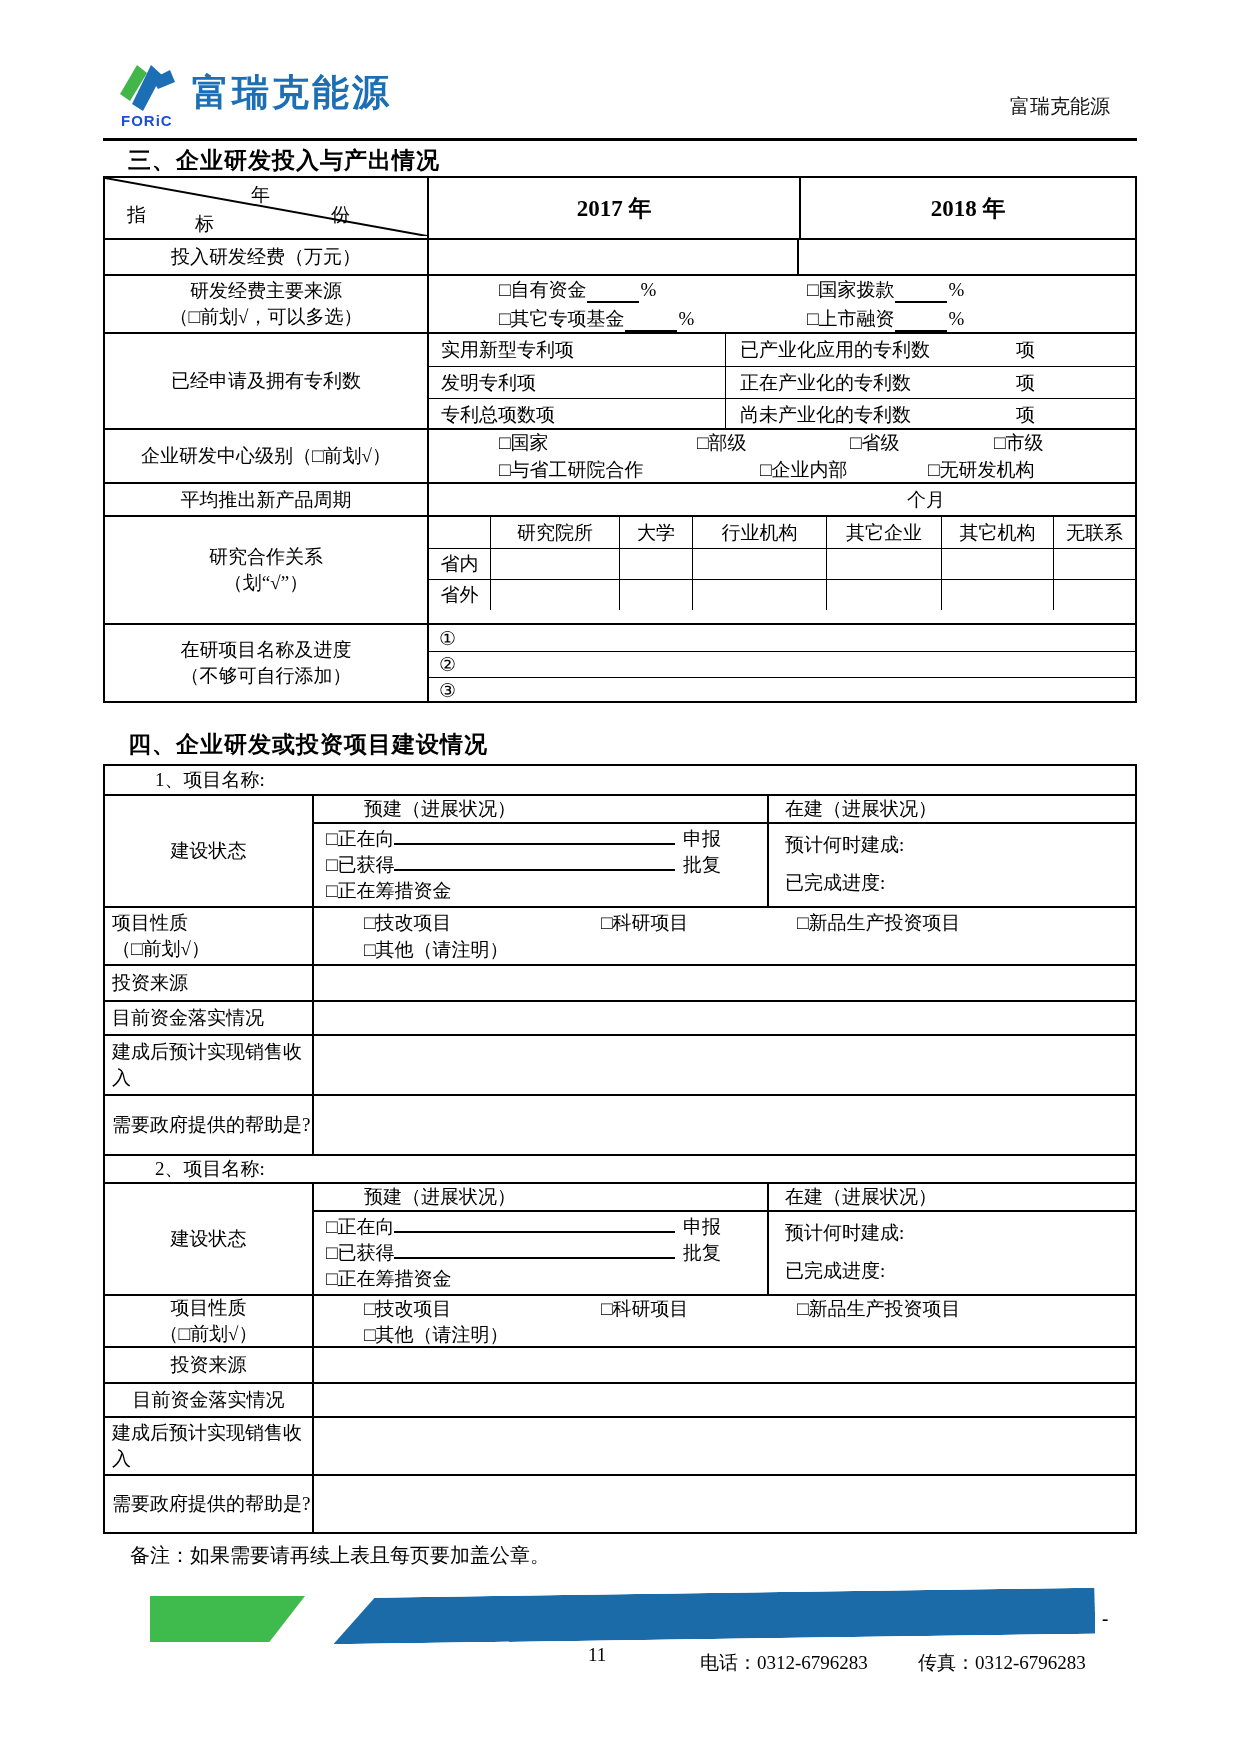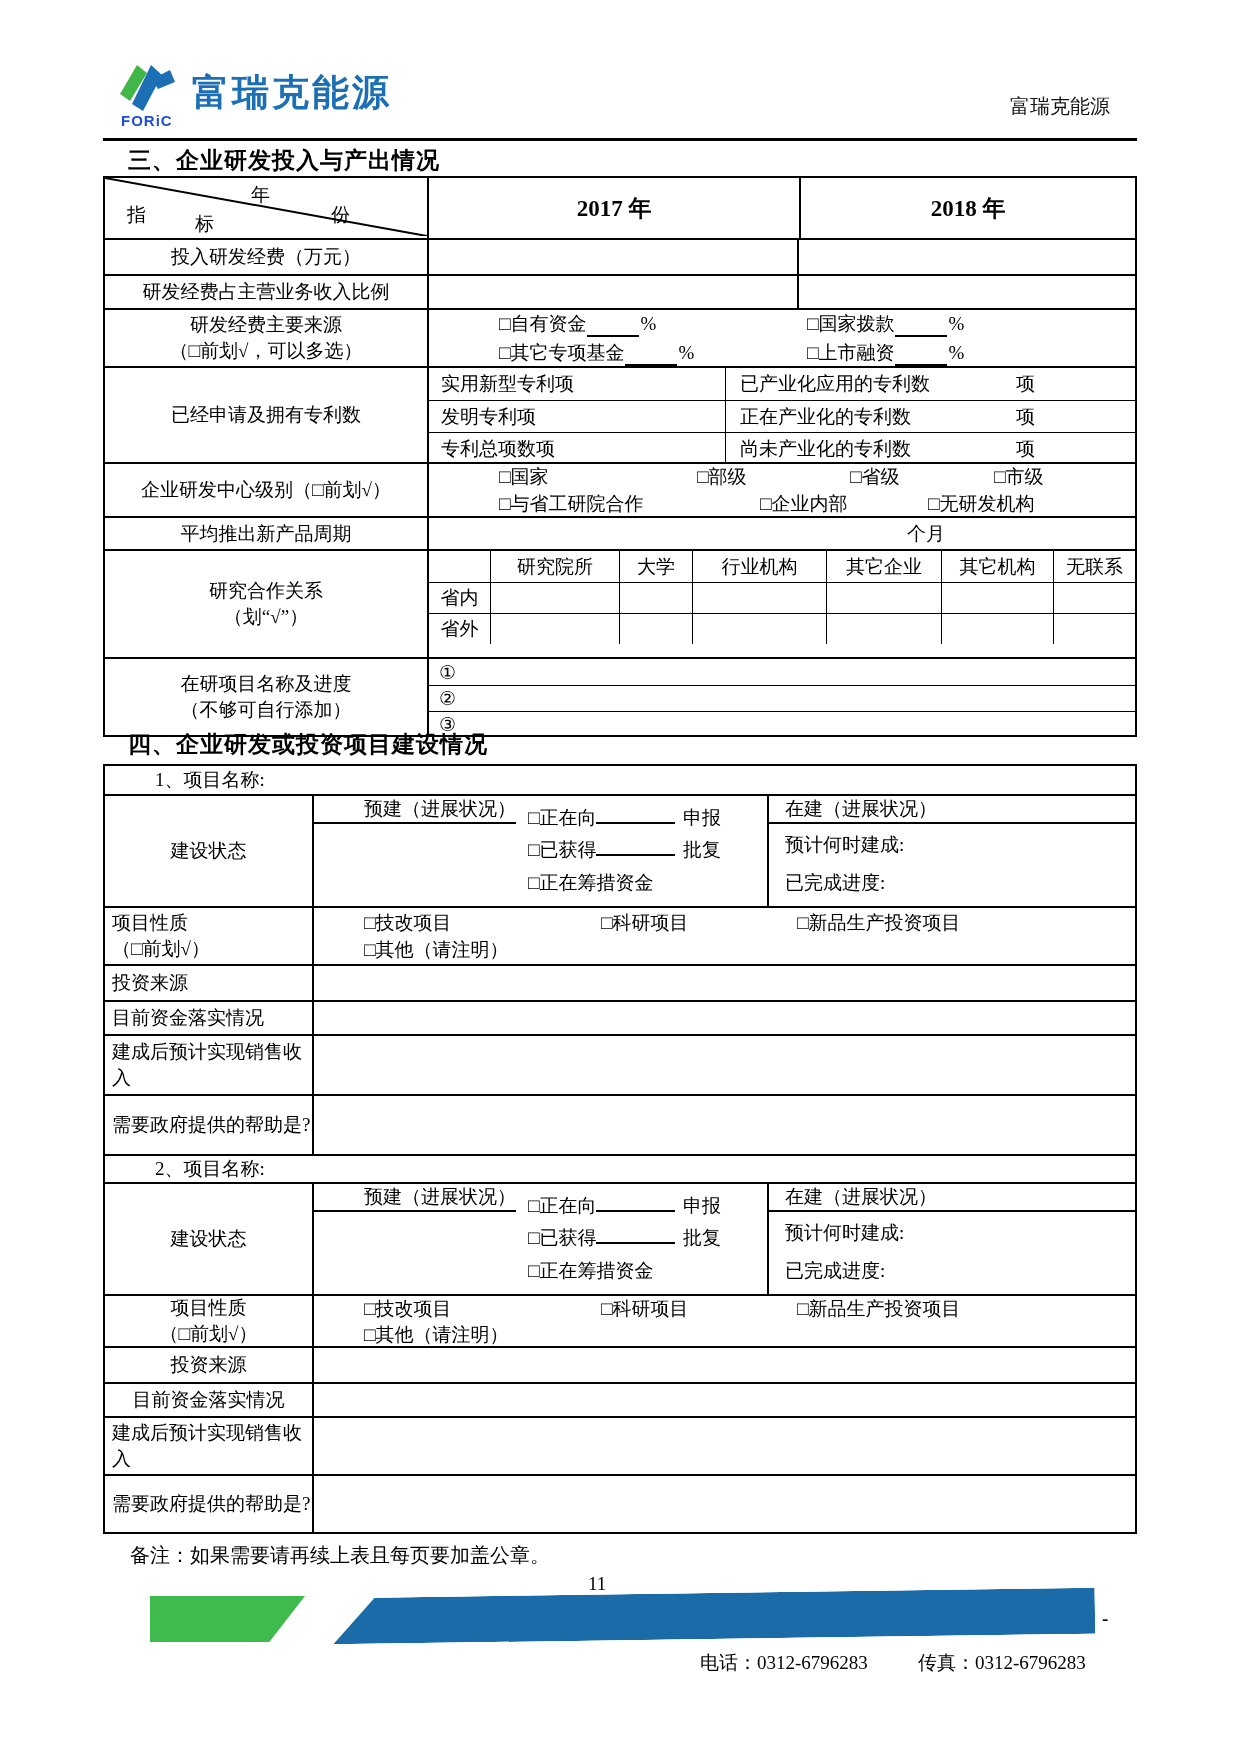--- a/index.html
+++ b/index.html
@@ -68,21 +68,21 @@
 
   .ong-row{display:flex;align-items:center;height:26px;border-top:1px solid #000;padding-left:10px}
   .ong-row.first{border-top:none}
 
   
   .t2lbl{width:209px}
   .namecell{flex:1;display:flex;align-items:center;padding-left:50px}
   .r-name{height:28px}
   .r-status{height:112px}
   .status-cnt{display:flex;height:100%}
-  .pre-col{width:455px;border-right:2px solid #000;display:flex;flex-direction:row}
+  .pre-col{width:455px;border-right:2px solid #000;display:flex;flex-direction:column}
   .in-col{flex:1;display:flex;flex-direction:column}
   .sub-hdr{height:28px;border-bottom:2px solid #000;display:flex;align-items:center;padding-left:50px;flex-shrink:0}
   .in-col .sub-hdr{padding-left:16px}
   .pre-body{flex:1;display:flex;flex-direction:column;justify-content:space-evenly;padding:2px 46px 4px 12px}
   .pre-line{display:flex;align-items:baseline;white-space:nowrap}
   .fill{flex:1;border-bottom:2px solid #000;height:13px;margin-right:8px}
   .in-body{padding:8px 0 0 16px;display:flex;flex-direction:column;gap:12px}
   .r-nat{height:58px}.r-nat2{height:52px}
   .n1a{left:50px}.n1b{left:287px}.n1c{left:483px}.n2a{left:50px}
   .r-inv{height:36px}.r-funds{height:34px}.r-sales{height:60px}.r-gov{height:60px}
@@ -90,21 +90,21 @@
   .lbl-left{align-items:flex-start;text-align:left;padding-left:7px}
 
   .note{position:absolute;left:130px;top:1542px;font-size:20px}
 
   
   .ban-green{position:absolute;left:150px;top:1596px;width:155px;height:46px;background:#3fbb4d;
              clip-path:polygon(0 0,100% 0,77% 100%,0 100%)}
   .ban-blue{position:absolute;left:333px;top:1593px;width:762px;height:46px;background:#1b6ba8;
             clip-path:polygon(5.5% 0,100% 0,100% 100%,0 100%);transform:rotate(-0.8deg)}
   .ban-dash{position:absolute;left:1102px;top:1608px;font-weight:700}
-  .pg-num{position:absolute;left:588px;top:1573px;font-size:19px}
+  .pg-num{position:absolute;left:588px;top:1644px;font-size:19px}
   .ft-phone{position:absolute;left:700px;top:1650px;font-size:19px}
   .ft-fax{position:absolute;left:918px;top:1650px;font-size:19px}
 </style>
 </head>
 <body>
 
 <div class="page">
 
   <svg class="logo-icon" width="66" height="56" viewBox="0 0 66 56">
     <polygon points="4,38 21,9 31,17 14,45" fill="#43b649"></polygon>
@@ -143,29 +143,20 @@
     <div class="trow r-exp">
       <div class="lbl">投入研发经费（万元）</div>
       <div class="cnt">
           <div class="split">
         <div class="s17"></div>
         <div class="s18"></div>
       </div>
         </div>
     </div>
 
-    <div class="trow r-ratio">
-      <div class="lbl">研发经费占主营业务收入比例</div>
-      <div class="cnt">
-          <div class="split">
-        <div class="s17"></div>
-        <div class="s18"></div>
-      </div>
-        </div>
-    </div>
 
     <div class="trow r-fund">
       <div class="lbl">
         <span>研发经费主要来源</span>
         <span>（□前划√，可以多选）</span>
       </div>
       <div class="cnt">
         <div class="fund-cnt">
           <div class="fund-line">
             <span class="fi fi1">

